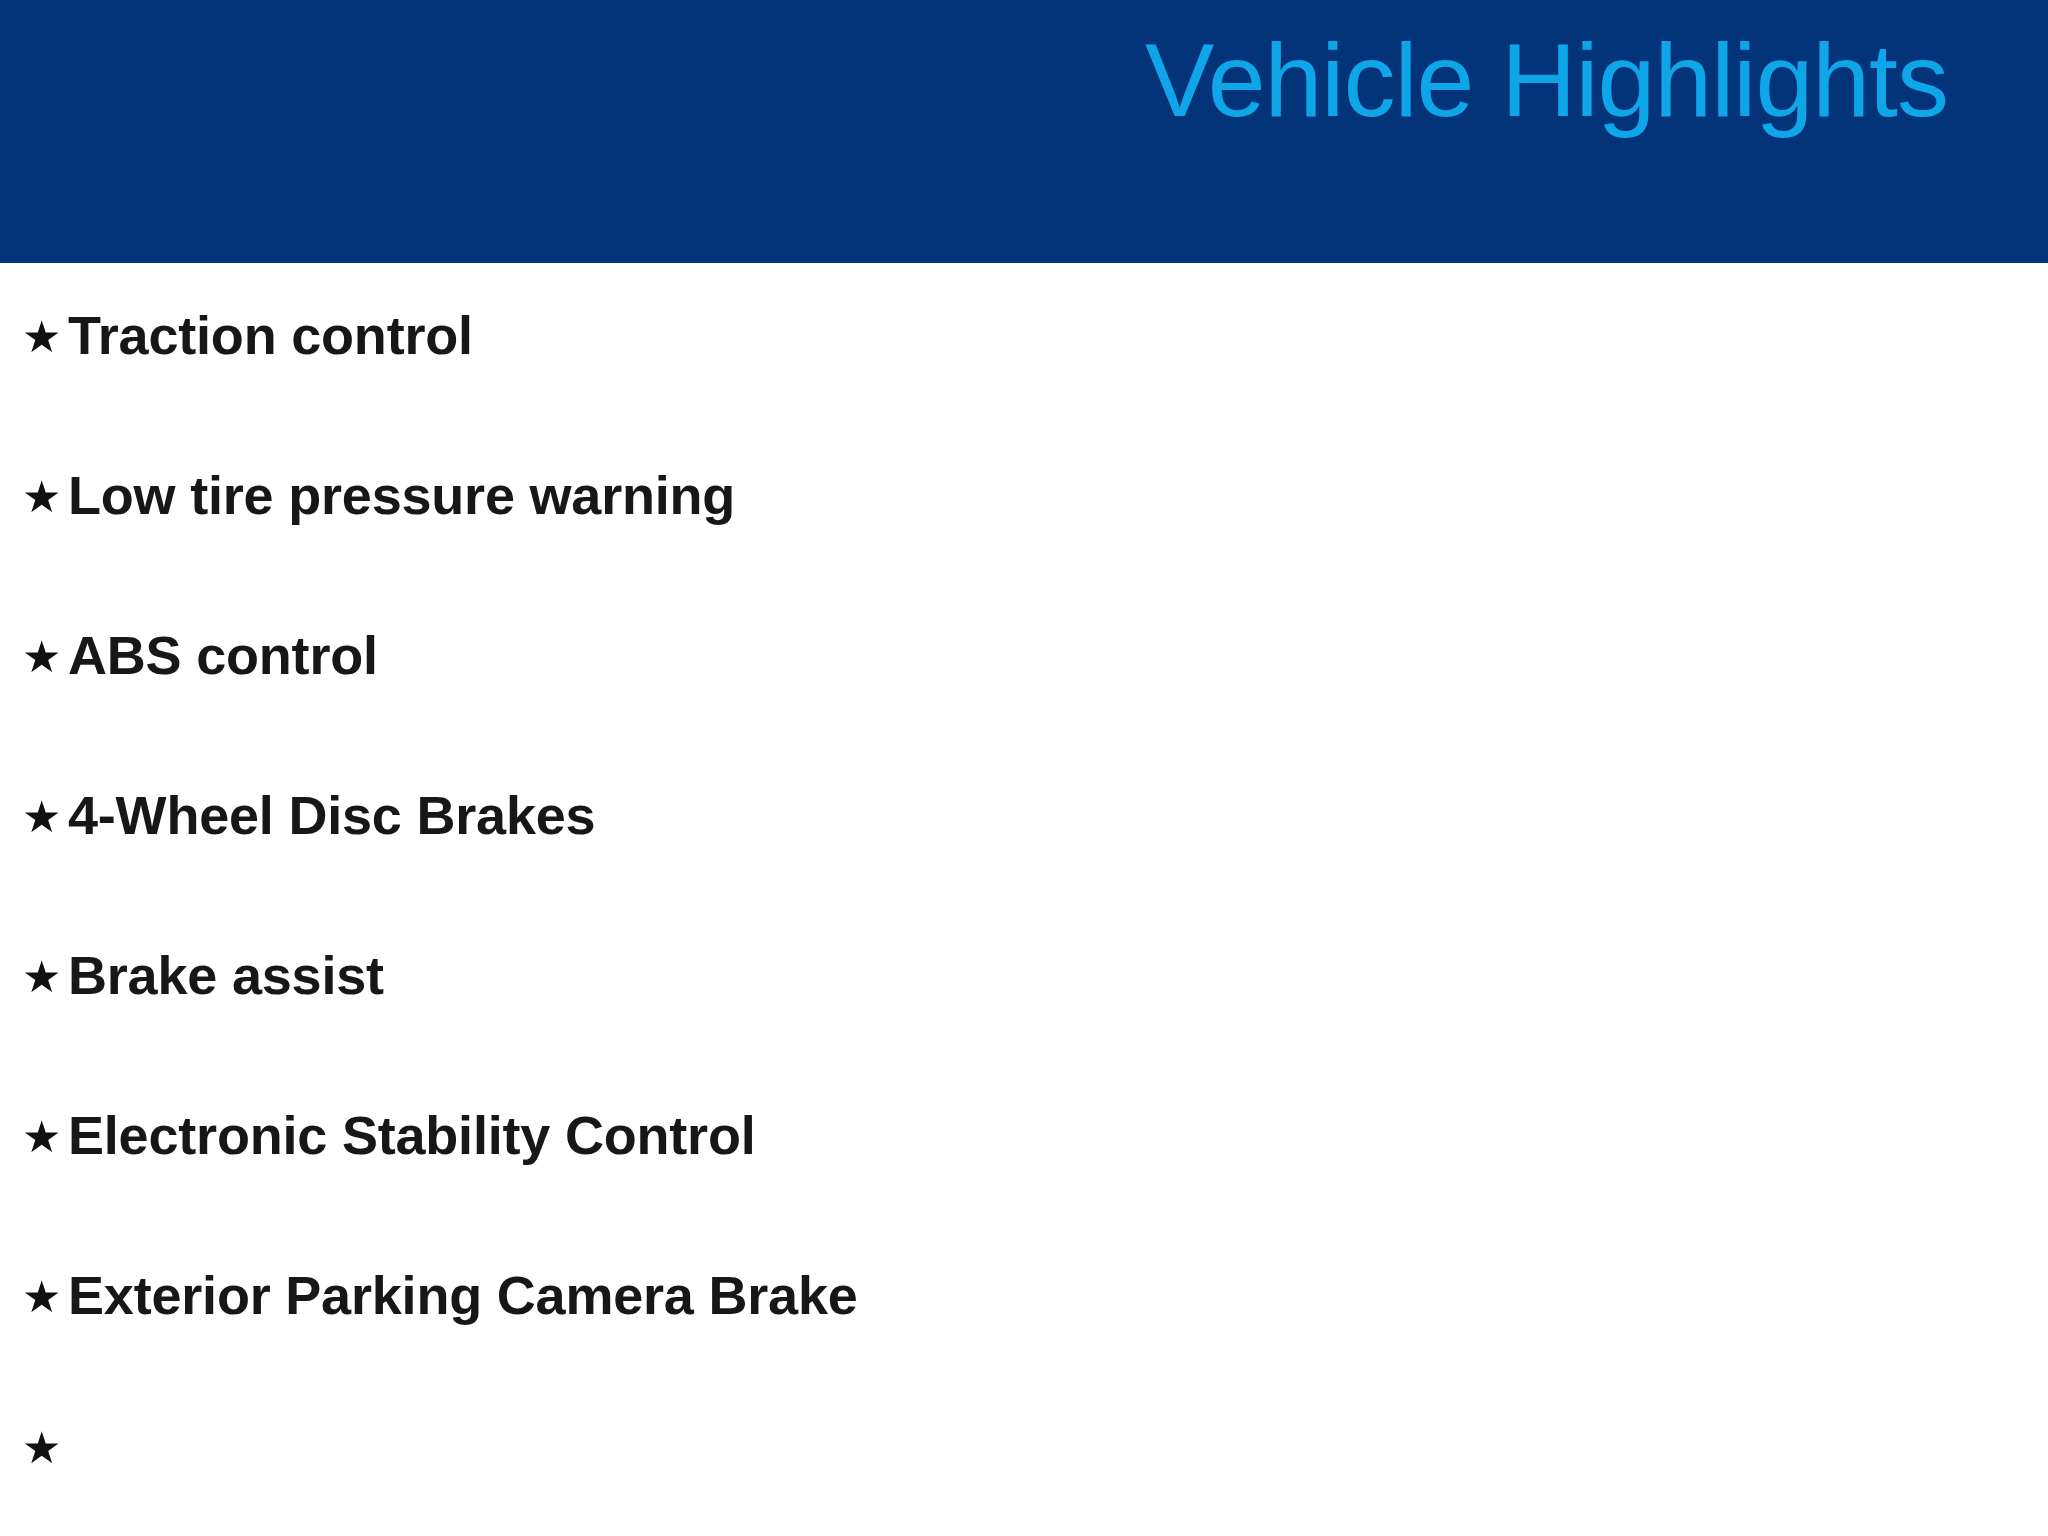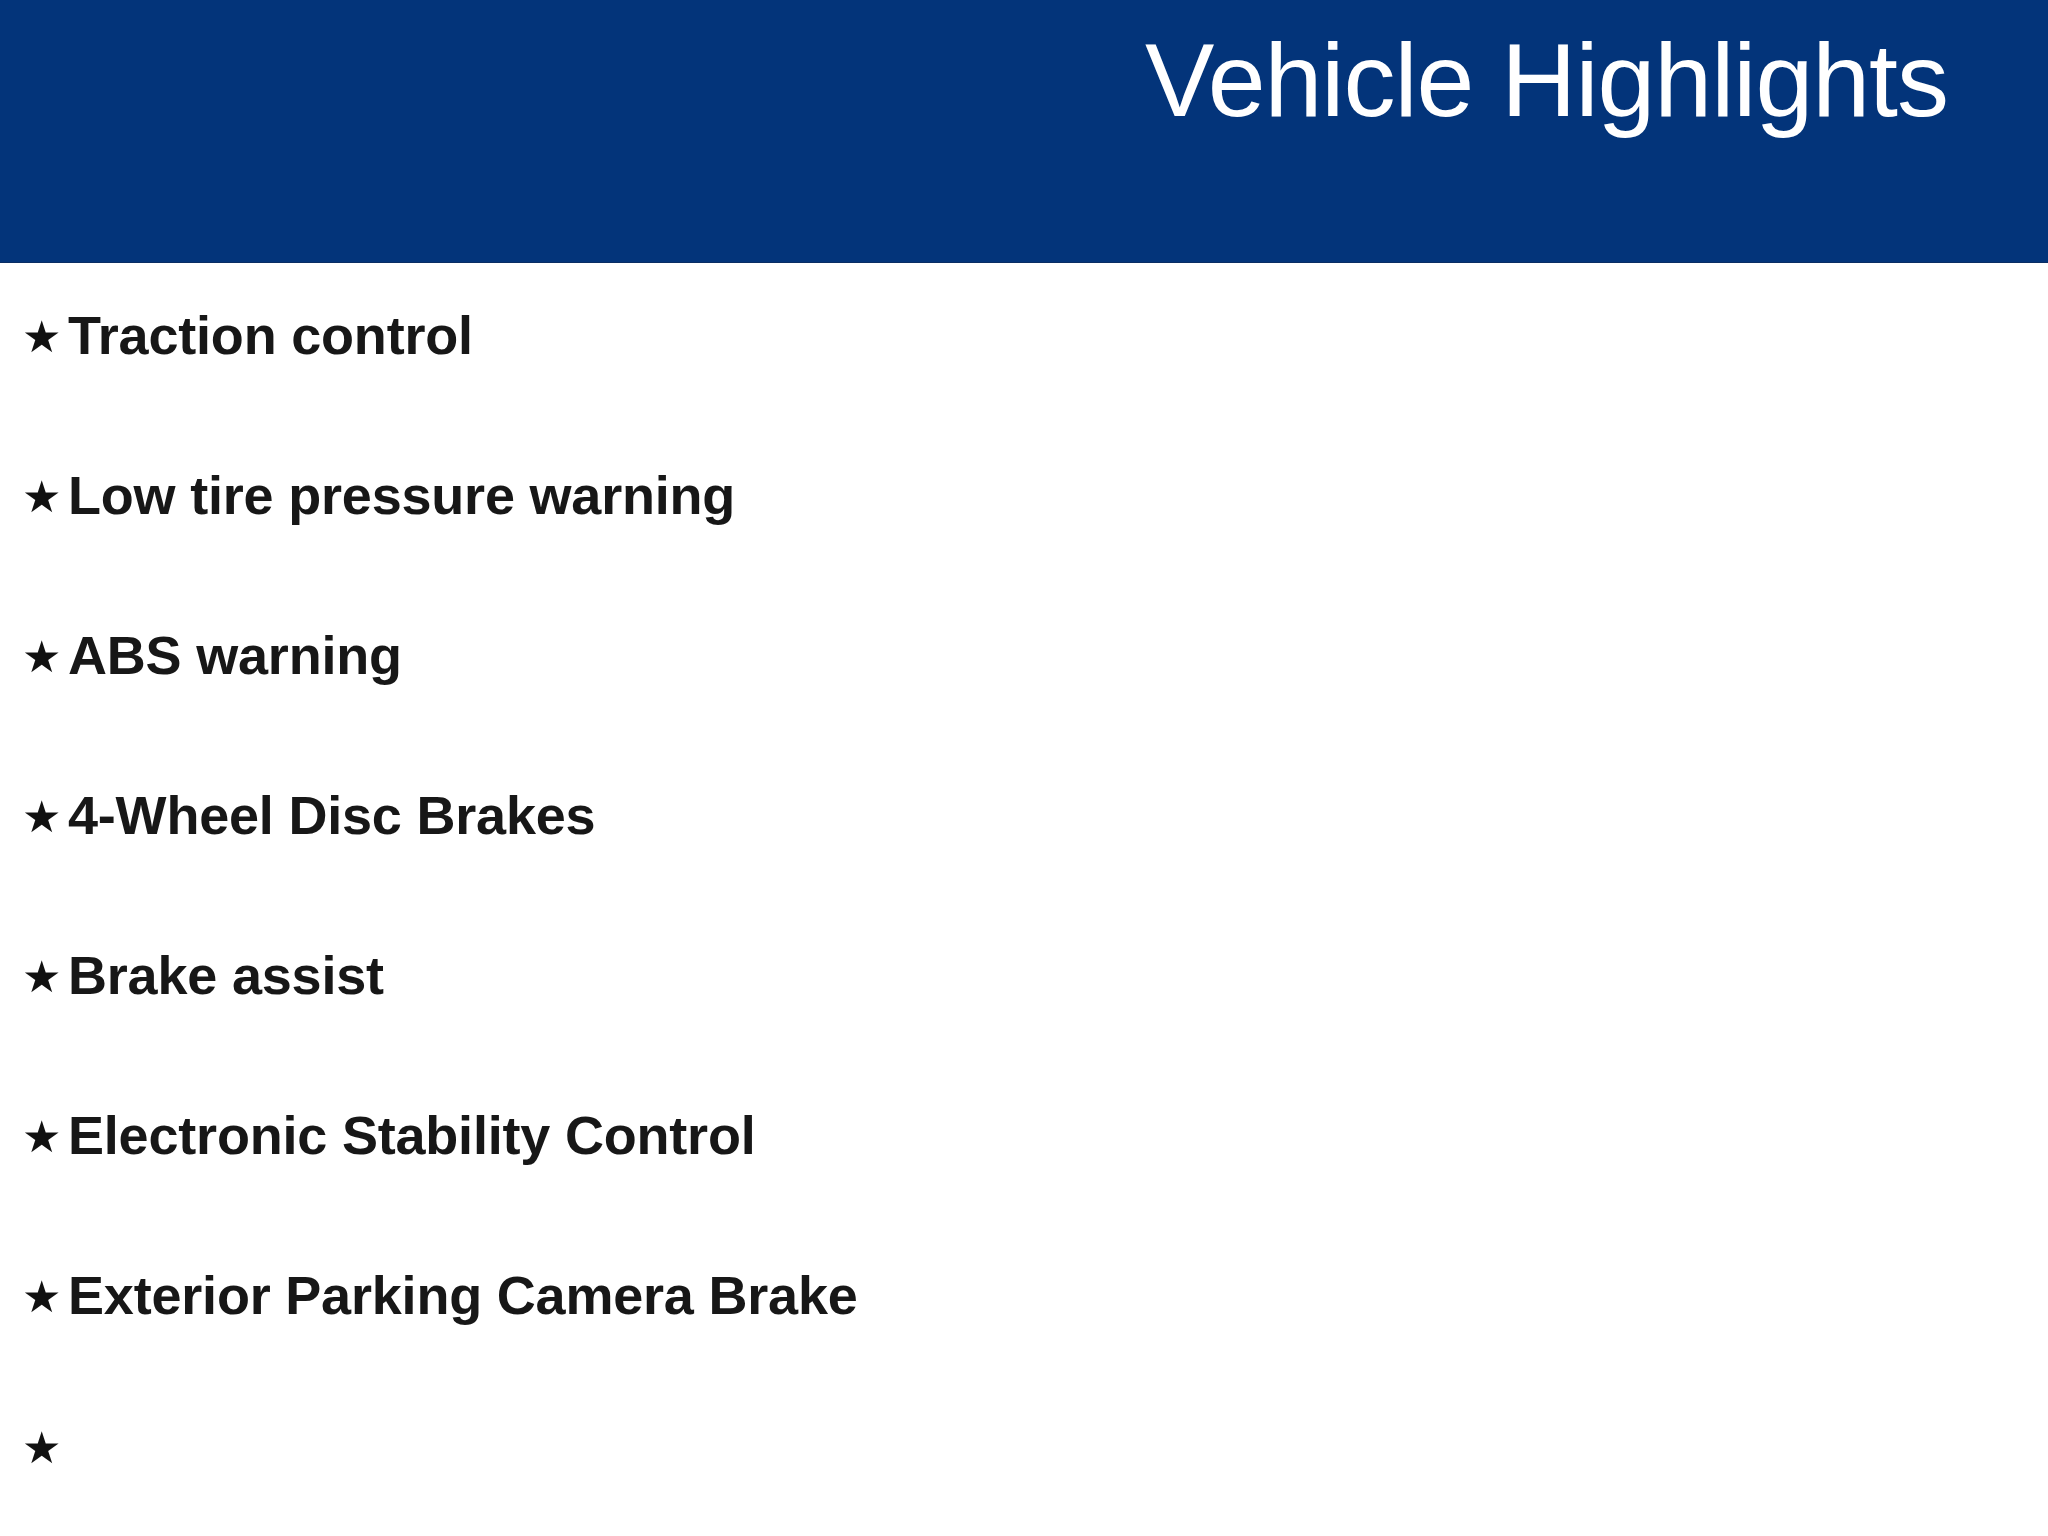--- a/index.html
+++ b/index.html
@@ -29,21 +29,21 @@
     height: 262px;
     background: #03347a;
     box-sizing: border-box;
     display: flex;
     align-items: flex-start;
     justify-content: flex-end;
     padding-right: 100px;
     box-shadow: 0 1px 0 #0a2d63;
   }
   .header-title {
-    color: #ffffff;
+    color: #0ea5e9;
     font-family: "Liberation Sans", sans-serif;
     font-size: 104px;
     font-weight: 400;
     line-height: 1.0;
     letter-spacing: -1px;
     margin-top: 28px;
     white-space: nowrap;
     text-rendering: optimizeLegibility;
   }
 
@@ -99,21 +99,21 @@
     <li class="highlight-item">
       <span class="star-bullet">★</span>
       <span class="highlight-label">Traction control</span>
     </li>
     <li class="highlight-item">
       <span class="star-bullet">★</span>
       <span class="highlight-label">Low tire pressure warning</span>
     </li>
     <li class="highlight-item">
       <span class="star-bullet">★</span>
-      <span class="highlight-label">ABS warning</span>
+      <span class="highlight-label">ABS control</span>
     </li>
     <li class="highlight-item">
       <span class="star-bullet">★</span>
       <span class="highlight-label">4-Wheel Disc Brakes</span>
     </li>
     <li class="highlight-item">
       <span class="star-bullet">★</span>
       <span class="highlight-label">Brake assist</span>
     </li>
     <li class="highlight-item">

